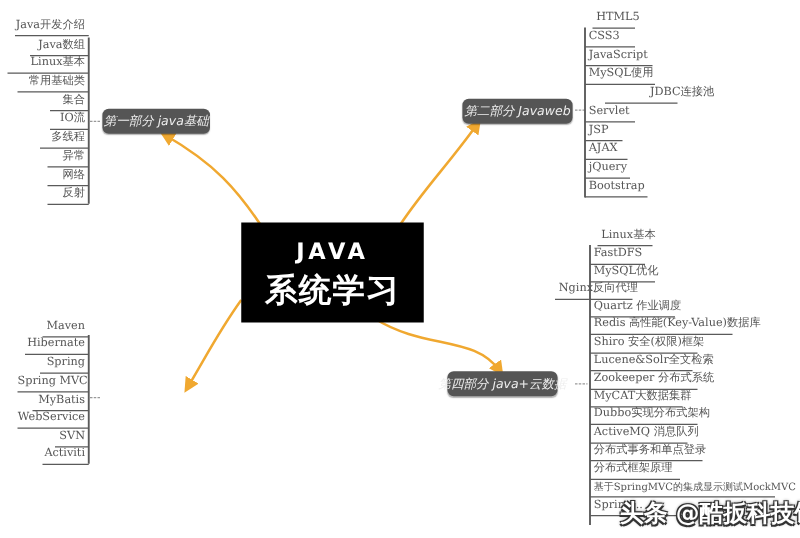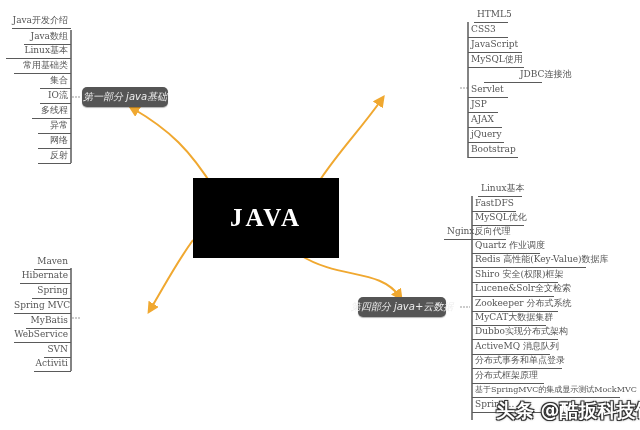--- a/index.html
+++ b/index.html
@@ -7,21 +7,21 @@
   body { position: relative; font-family: "DejaVu Serif", "Liberation Serif", serif; }
   #canvas { position: absolute; left: 0; top: 0; width: 640px; height: 430px; }
   svg.links { position: absolute; left: 0; top: 0; width: 640px; height: 430px; pointer-events: none; }
 
   .center-node {
     position: absolute; left: 193px; top: 178px; width: 146px; height: 80px;
     background: #000; color: #fff;
     display: flex; flex-direction: column; align-items: center; justify-content: center;
     font-family: "DejaVu Sans", "Liberation Sans", sans-serif; font-weight: bold;
   }
-  .center-node .l1 { font-size: 25px; letter-spacing: 3px; line-height: 30px; font-family: Liberation Serif, serif; }
+  .center-node .l1 { font-size: 18px; letter-spacing: 3px; line-height: 30px; }
   .center-node .l2 { font-size: 26px; letter-spacing: 1px; line-height: 32px; }
 
   .branch {
     position: absolute; height: 20px; border-radius: 5px;
     background: #555555; color: #eeeeee;
     font-family: "DejaVu Sans", "Liberation Sans", sans-serif;
     font-size: 10px; font-style: italic;
     display: flex; align-items: center; justify-content: center;
     white-space: nowrap; box-shadow: 0 1px 1px rgba(0,0,0,0.3);
   }
@@ -69,36 +69,38 @@
     <line x1="460" y1="307" x2="470" y2="307" stroke="#999" stroke-width="1" stroke-dasharray="2,1"></line>
 
     <line x1="71" y1="30" x2="71" y2="163" stroke="#5a5a5a" stroke-width="1.5"></line>
     <line x1="468" y1="22" x2="468" y2="158" stroke="#5a5a5a" stroke-width="1.5"></line>
     <line x1="71" y1="268" x2="71" y2="371" stroke="#5a5a5a" stroke-width="1.5"></line>
     <line x1="472" y1="196" x2="472" y2="420" stroke="#5a5a5a" stroke-width="1.5"></line>
   </svg>
 
   <div class="center-node">
     <span class="l1">JAVA</span>
+    <span class="l2">系统学习</span>
   </div>
 
   <div class="branch" style="left:82px;top:87px;width:86px;">第一部分 java基础</div>
   <div class="leaf-list left">
     <div class="leaf" style="left:12px;top:14px;width:59px;">Java开发介绍</div>
     <div class="leaf" style="left:24px;top:30px;width:47px;">Java数组</div>
     <div class="leaf" style="left:6px;top:44px;width:65px;">Linux基本</div>
     <div class="leaf" style="left:14px;top:59px;width:57px;">常用基础类</div>
     <div class="leaf" style="left:40px;top:74px;width:31px;">集合</div>
     <div class="leaf" style="left:40px;top:89px;width:31px;">IO流</div>
     <div class="leaf" style="left:32px;top:104px;width:39px;">多线程</div>
     <div class="leaf" style="left:38px;top:119px;width:33px;">异常</div>
     <div class="leaf" style="left:38px;top:134px;width:33px;">网络</div>
     <div class="leaf" style="left:38px;top:149px;width:33px;">反射</div>
   </div>
 
+  <div class="branch" style="left:370px;top:79px;width:88px;">第二部分 Javaweb</div>
   <div class="leaf-list right">
     <div class="leaf" style="left:474px;top:8px;width:34px;">HTML5</div>
     <div class="leaf" style="left:468px;top:23px;width:40px;">CSS3</div>
     <div class="leaf" style="left:468px;top:38px;width:54px;">JavaScript</div>
     <div class="leaf" style="left:468px;top:53px;width:56px;">MySQL使用</div>
     <div class="leaf" style="left:484px;top:68px;width:58px;padding-left:36px;">JDBC连接池</div>
     <div class="leaf" style="left:468px;top:83px;width:40px;">Servlet</div>
     <div class="leaf" style="left:468px;top:98px;width:30px;">JSP</div>
     <div class="leaf" style="left:468px;top:113px;width:34px;">AJAX</div>
     <div class="leaf" style="left:468px;top:128px;width:36px;">jQuery</div>

